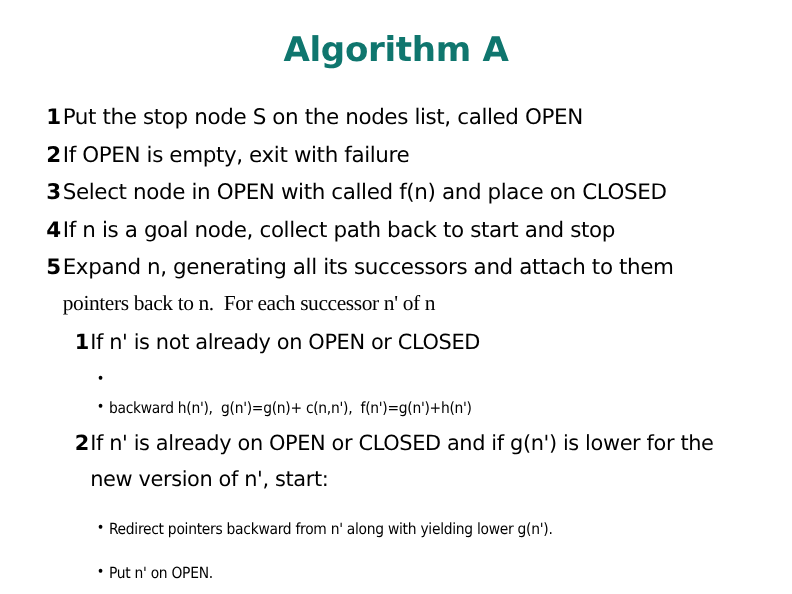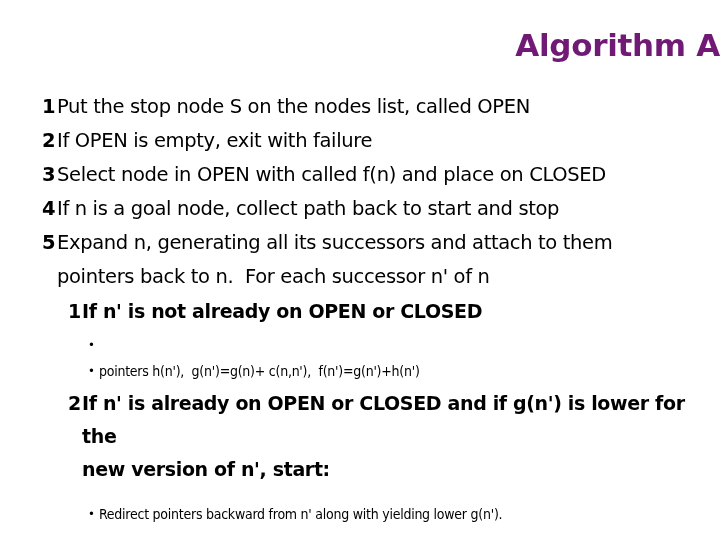--- a/index.html
+++ b/index.html
@@ -21,27 +21,27 @@
     width: 720px;
     height: 540px;
     background: #ffffff;
   }
 
   .slide-title {
     position: absolute;
     top: 26px;
     left: 0;
     width: 720px;
-    text-align: right;
+    text-align: center;
     font-family: "DejaVu Sans", sans-serif;
     font-weight: bold;
     font-size: 31px;
     line-height: 38px;
     letter-spacing: -0.3px;
-    color: #701a75;
+    color: #0f766e;
     white-space: pre;
   }
 
   .body-block {
     position: absolute;
     top: 90px;
     left: 0;
     width: 720px;
   }
 
@@ -72,39 +72,39 @@
   .lvl1 .marker {
     left: 42px;
     font-weight: bold;
   }
   .lvl1 .text {
     padding-left: 15px;
     white-space: pre-wrap;
   }
   .lvl1.wrapline .text {
     padding-left: 15px;
+    font-family: Liberation Serif, serif;
   }
 
   
   .lvl2 {
     font-family: "DejaVu Sans", sans-serif;
     font-size: 19px;
     line-height: 33px;
     padding-left: 68px;
     letter-spacing: -0.35px;
     min-height: 33px;
   }
   .lvl2 .marker {
     left: 68px;
     font-weight: bold;
   }
   .lvl2 .text {
     padding-left: 14px;
     white-space: pre-wrap;
-    font-weight: bold;
   }
 
   
   .bullet {
     font-family: "DejaVu Sans Condensed", "DejaVu Sans", sans-serif;
     font-size: 14px;
     line-height: 28px;
     padding-left: 88px;
     letter-spacing: -0.25px;
     min-height: 28px;
@@ -168,21 +168,21 @@
     <div class="row lvl2 sp-before-sub">
       <span class="marker">1</span>
       <span class="text">If n' is not already on OPEN or CLOSED</span>
     </div>
 
     <div class="row bullet tight sp-before-bullets">
       <span class="marker">•</span>
     </div>
     <div class="row bullet tight">
       <span class="marker">•</span>
-      <span class="text">pointers h(n'),  g(n')=g(n)+ c(n,n'),  f(n')=g(n')+h(n')</span>
+      <span class="text">backward h(n'),  g(n')=g(n)+ c(n,n'),  f(n')=g(n')+h(n')</span>
     </div>
 
     <div class="row lvl2 sp-before-lvl2b">
       <span class="marker">2</span>
       <span class="text">If n' is already on OPEN or CLOSED and if g(n') is lower for the</span>
     </div>
 
     <div class="row lvl2">
       <span class="text">new version of n', start:</span>
     </div>

